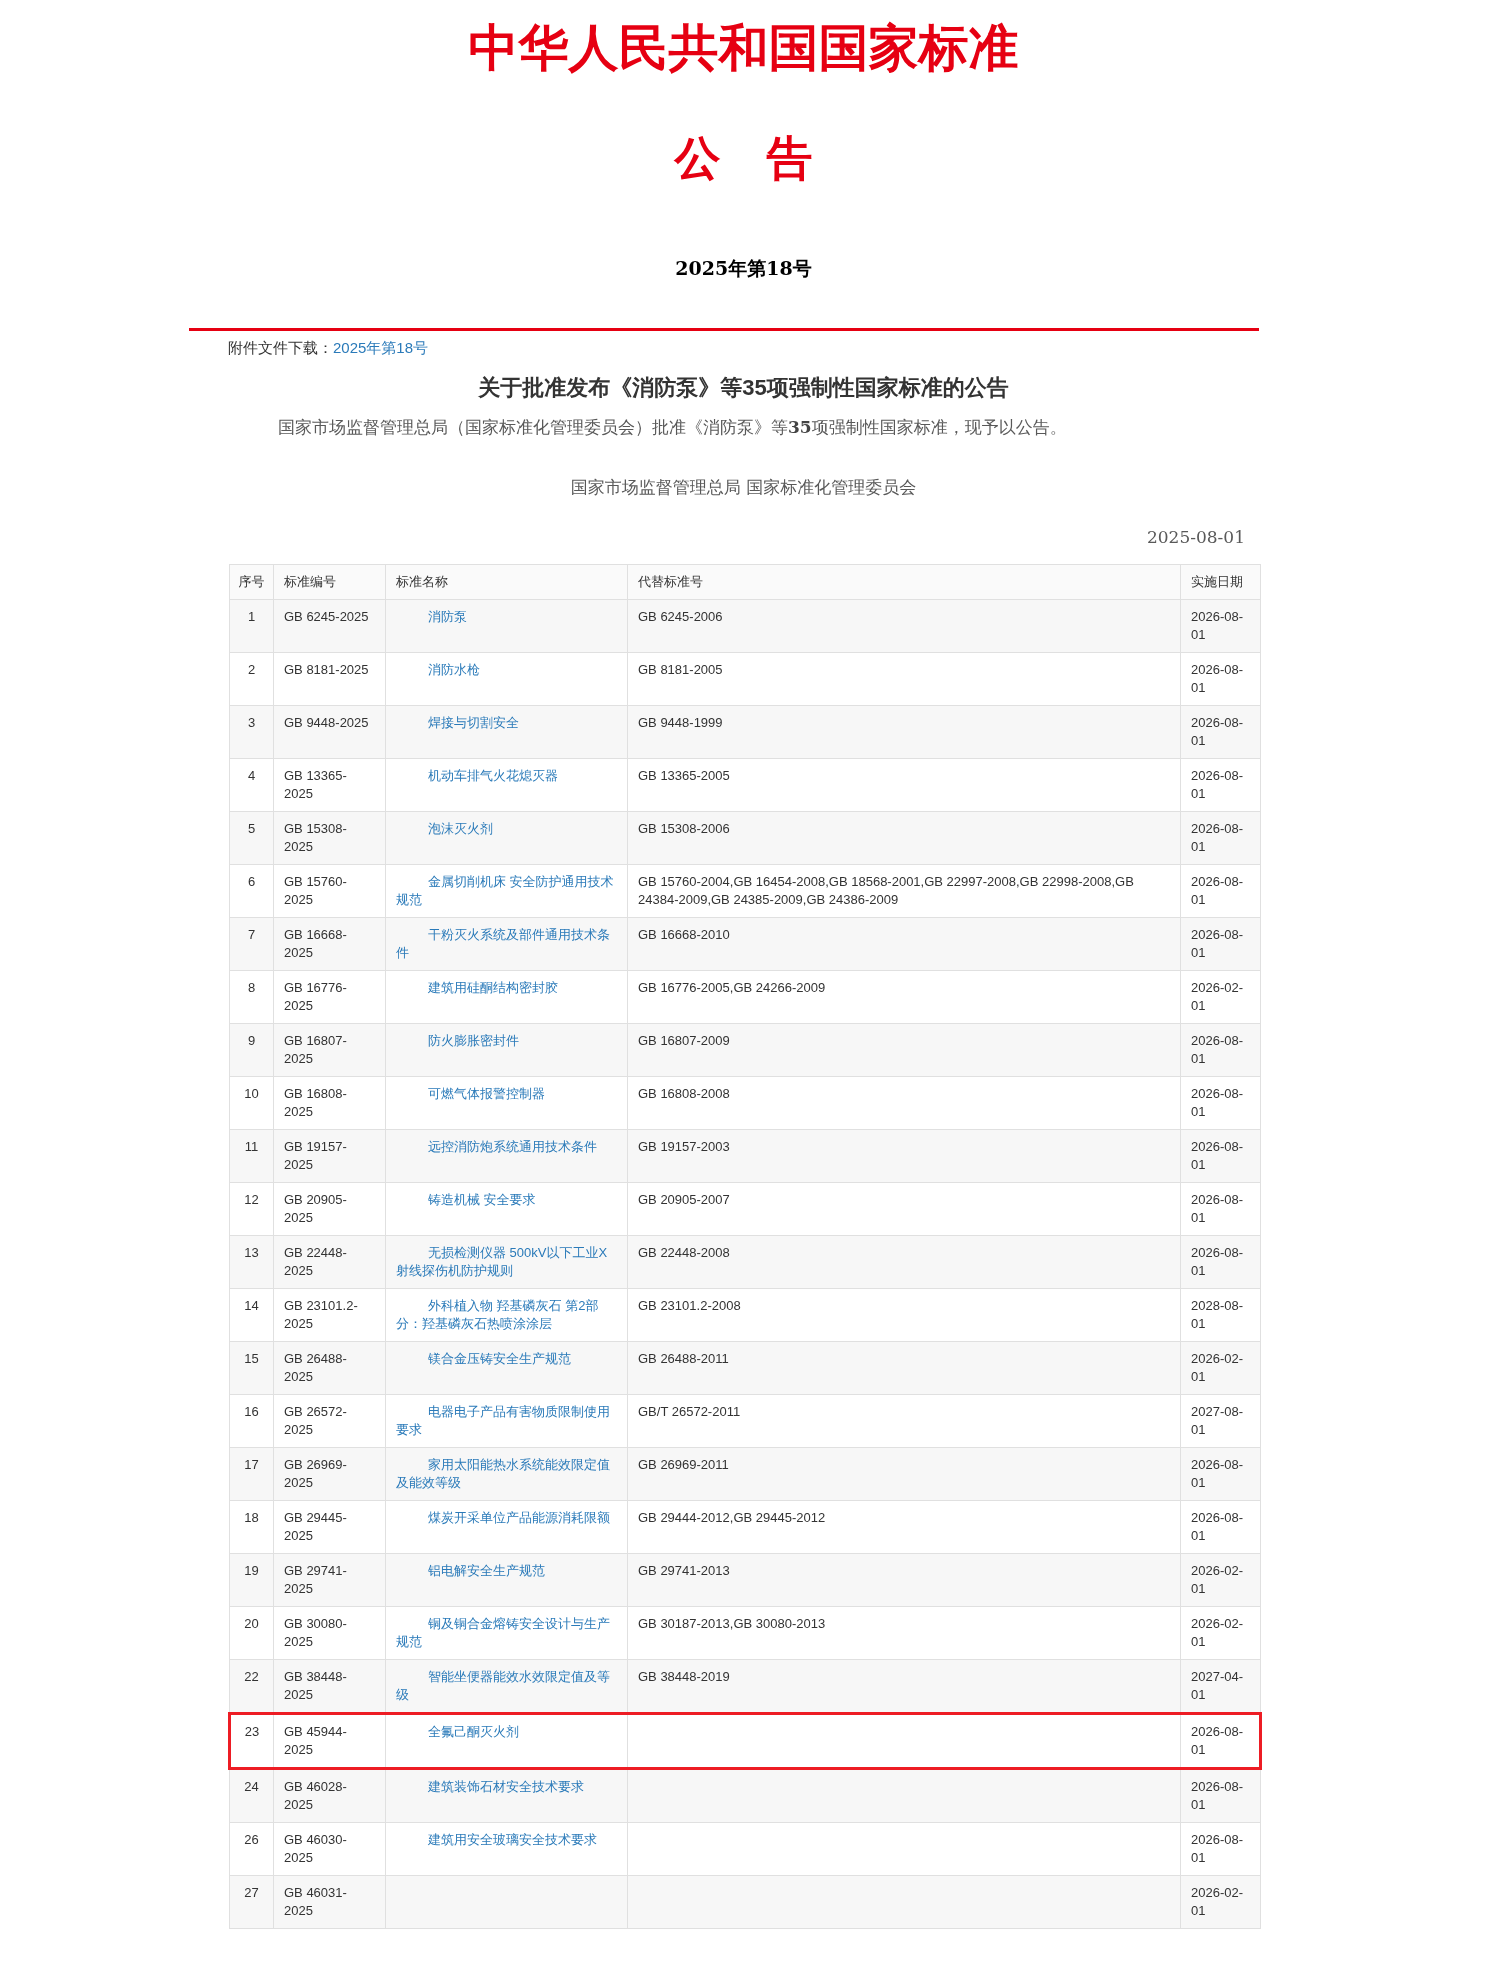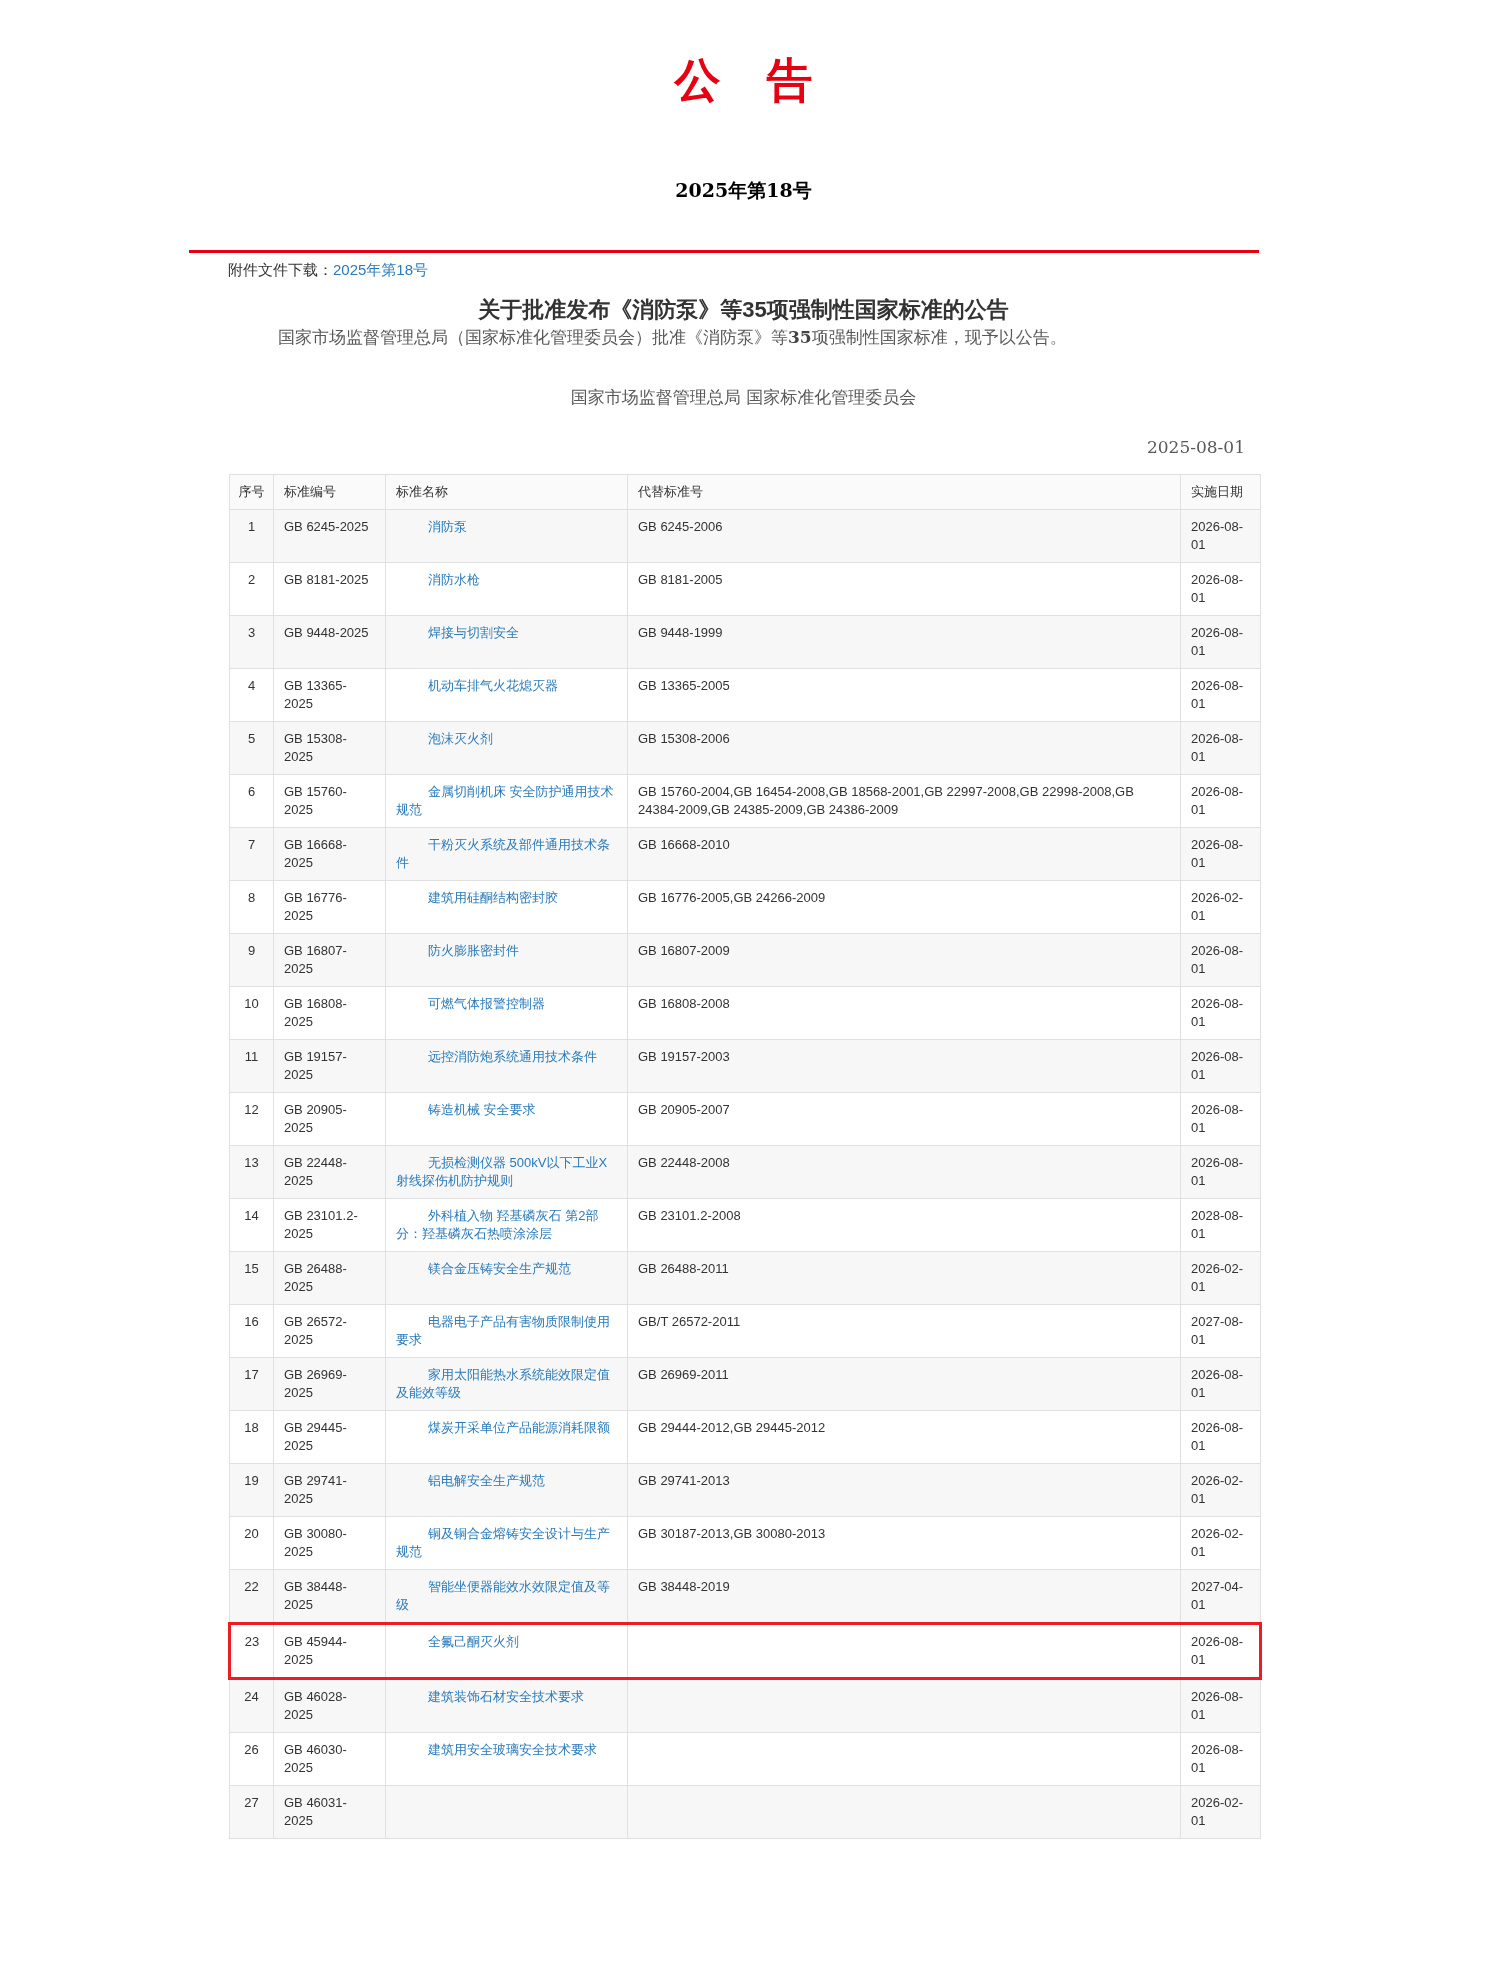--- a/index.html
+++ b/index.html
@@ -83,21 +83,21 @@
   
   .announce-title{
     margin-top:16px;
     text-align:center;
     font-size:22px;
     line-height:28px;
     font-weight:700;
     color:var(--text-dark);
   }
   .announce-body{
-    margin-top:0;
+    margin-top:12px;
     padding-left:16px;
     text-indent:34px;
     font-family:"DejaVu Serif","Liberation Serif",serif;
     font-size:17px;
     line-height:26px;
     color:var(--text-gray);
   }
   .announce-body b{color:#444444;}
   .announce-signature{
     margin-top:34px;
@@ -160,20 +160,21 @@
   tr.highlight td:first-child{border-left:3px solid var(--highlight-red);}
   tr.highlight td:last-child{border-right:3px solid var(--highlight-red);}
 </style>
 </head>
 <body>
 
 <div class="page">
   <div class="wrapper">
 
     <div class="content masthead">
+      <div class="masthead-title">中华人民共和国国家标准</div>
       <div class="masthead-subtitle">公　告</div>
       <div class="issue-number">2025年第18号</div>
     </div>
 
     <div class="red-rule"></div>
 
     <div class="attachment-row">
       <span class="attachment-label">附件文件下载：</span><a class="attachment-link">2025年第18号</a>
     </div>
 

